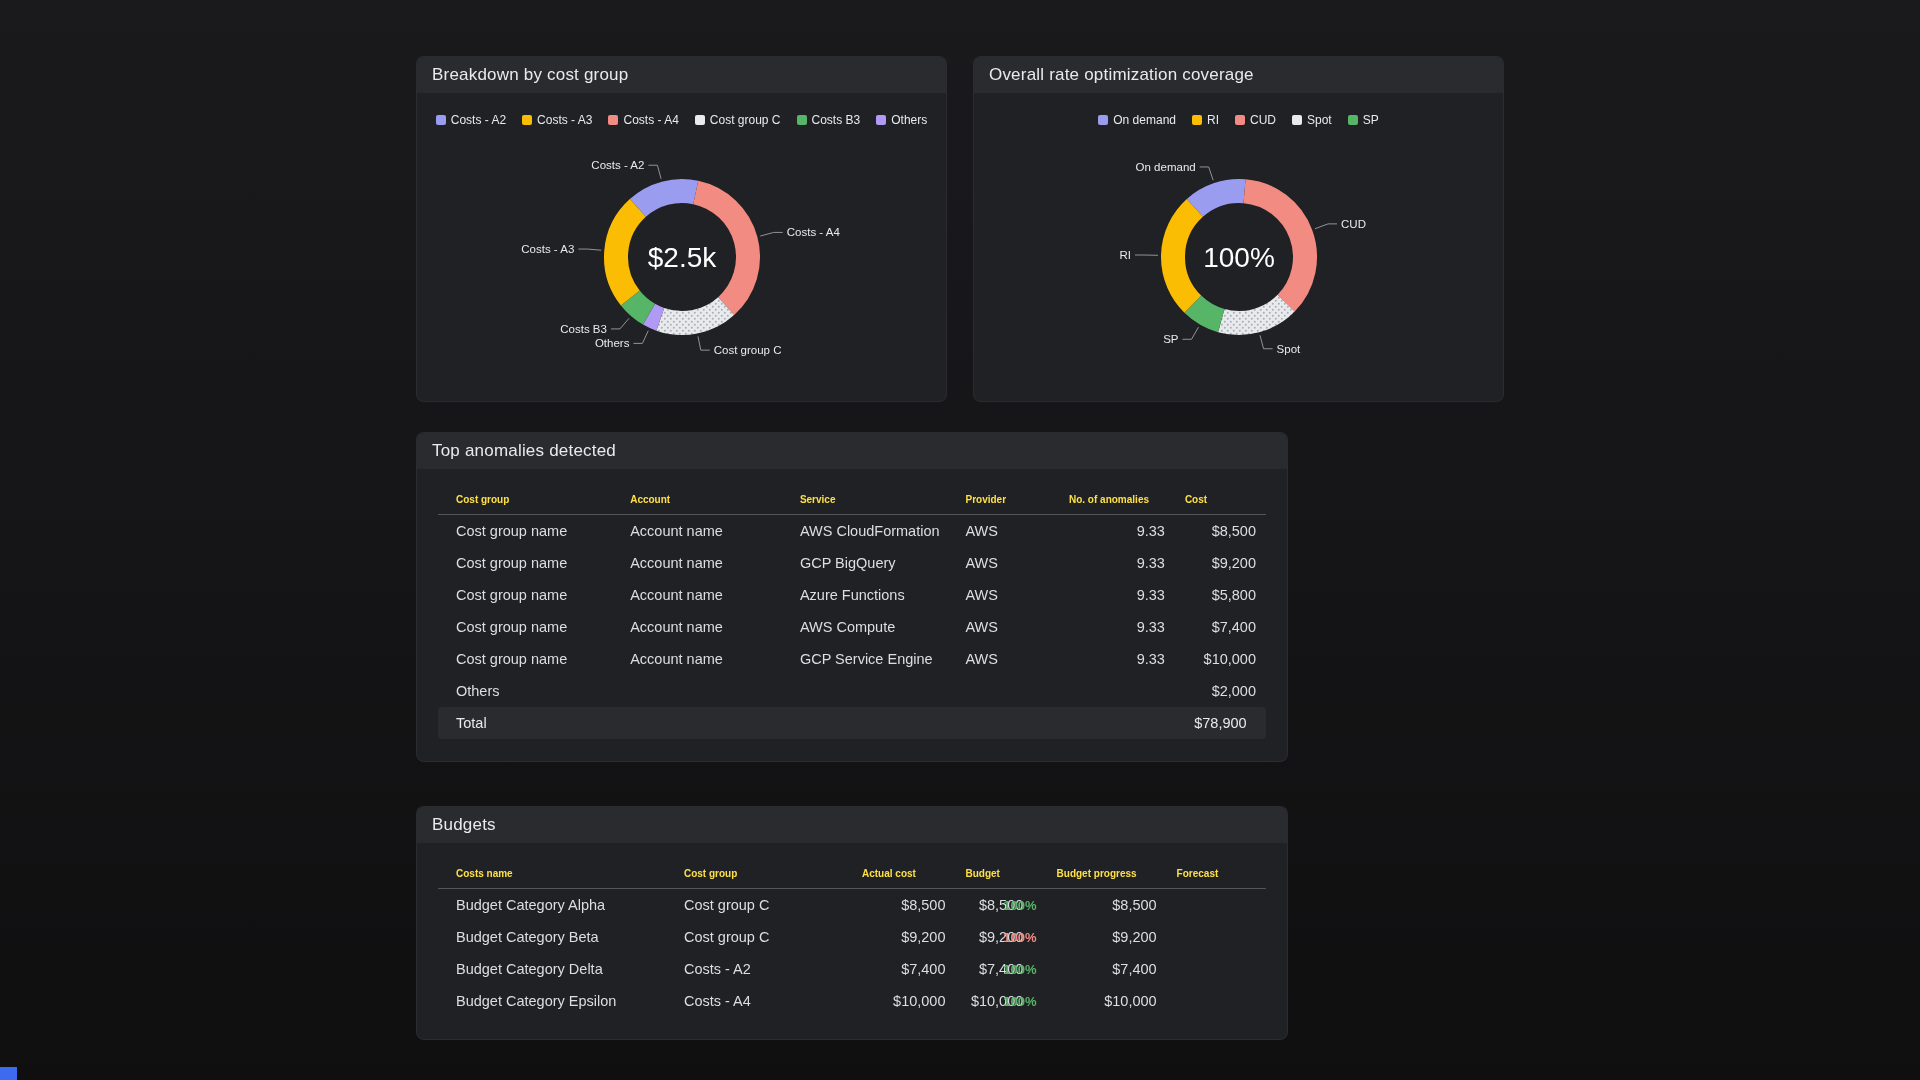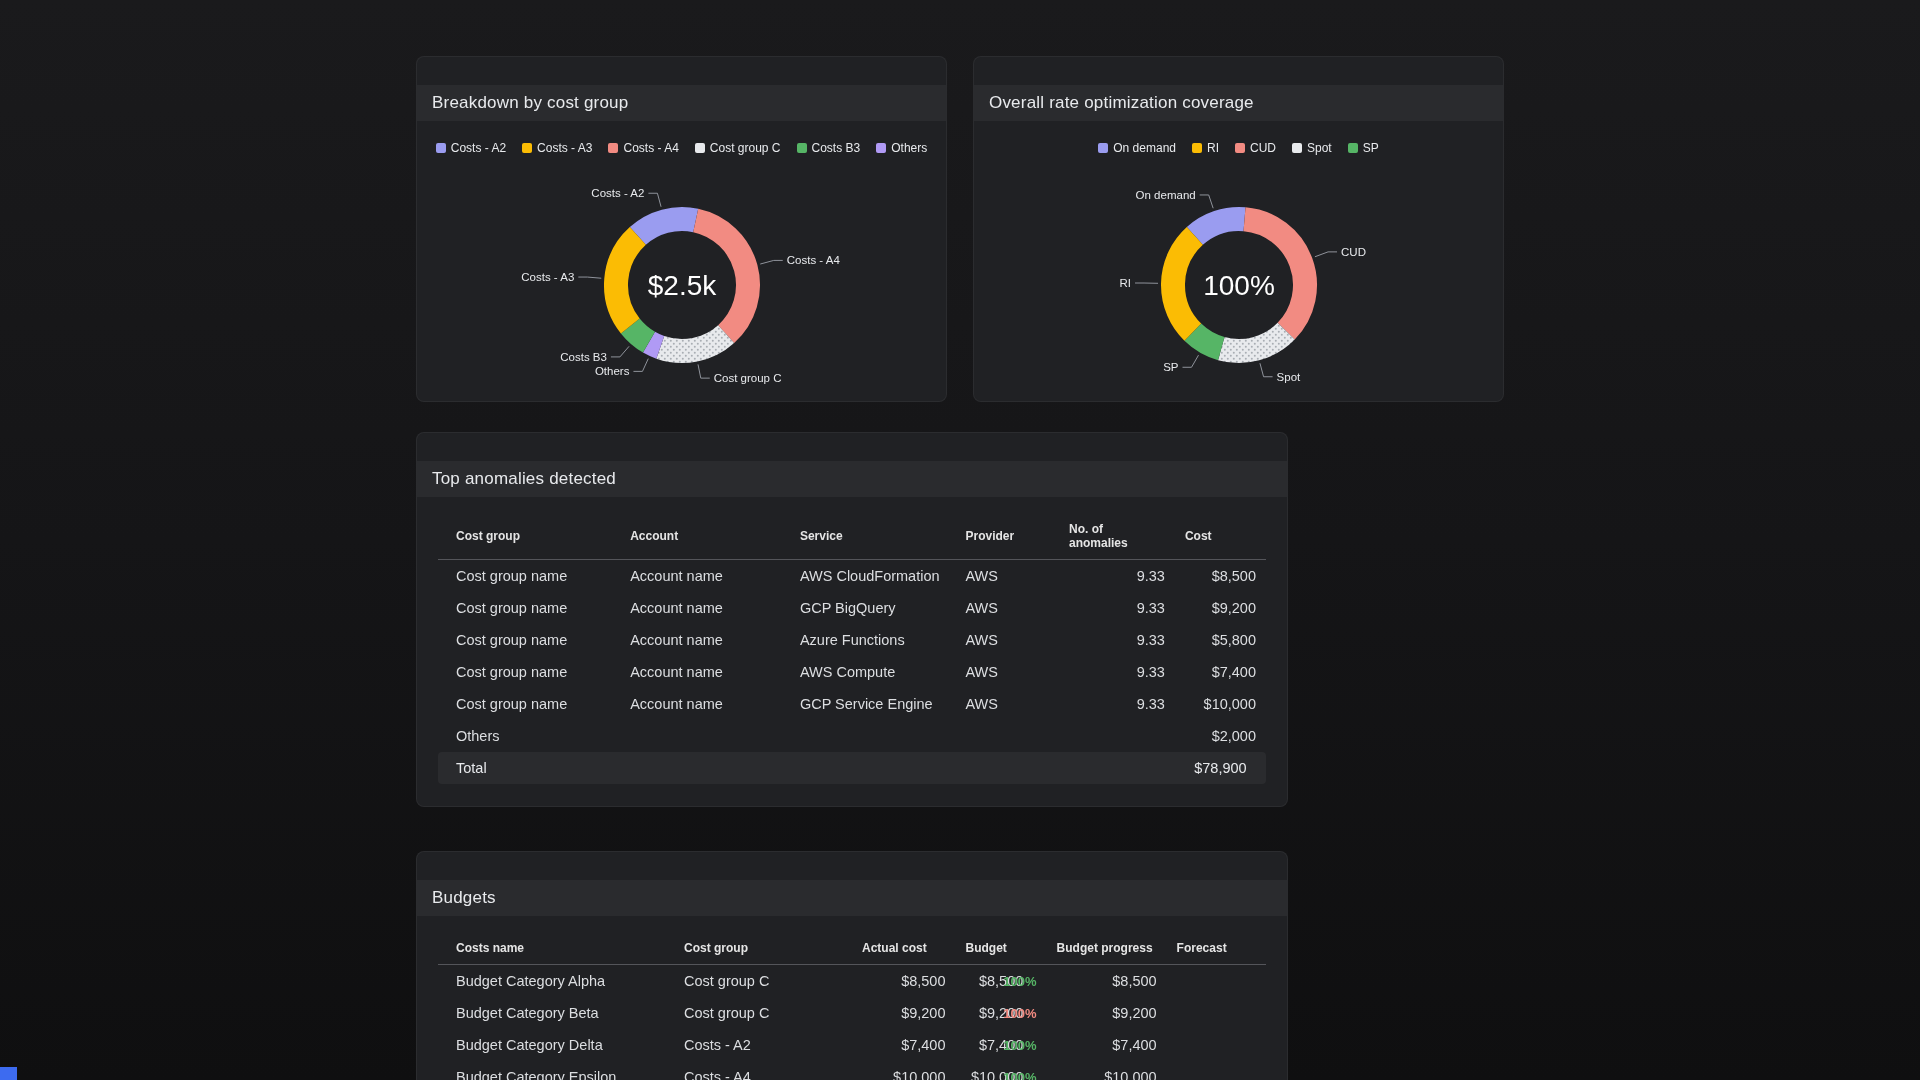--- a/index.html
+++ b/index.html
@@ -14,31 +14,30 @@
   .card{
     background:#202124;border-radius:8px;overflow:hidden;
     border:1px solid rgba(255,255,255,0.05);
     box-sizing:border-box;
   }
   .chart-card{width:531px;height:346px;}
   .wide{width:872px;}
   .card-header{
     background:#2a2b2e;padding:8px 15px;font-size:17px;color:#e8eaed;
     letter-spacing:.2px;
-    margin-top:28px;
   }
   .legend{display:flex;justify-content:center;gap:16px;margin-top:20px;flex-wrap:wrap;}
   .legend-item{display:flex;align-items:center;gap:5px;font-size:12px;color:#e8eaed;cursor:pointer;}
   .legend-swatch{width:10px;height:10px;border-radius:2px;display:inline-block;}
   .donut-svg{display:block;margin-top:4px;}
 
   .table-wrap{padding:16px 21px 22px;}
   table.data-table{width:100%;border-collapse:collapse;table-layout:fixed;}
   .data-table th{
-    text-align:left;font-weight:600;color:#e5e5e5;font-size:12px;
+    text-align:left;font-weight:600;color:#fde047;font-size:10px;
     padding:9px 10px;border-bottom:1px solid #54555a;
   }
   .data-table td{
     color:#dcdee1;font-size:14.5px;padding:8px 10px;white-space:nowrap;
     overflow:hidden;
   }
   .data-table th:first-child,.data-table td:first-child{padding-left:18px;}
   .al-r{text-align:right;}
   tr.total-row td{background:#2a2b2e;color:#e8eaed;}
   tr.total-row td:first-child{border-radius:4px 0 0 4px;}

